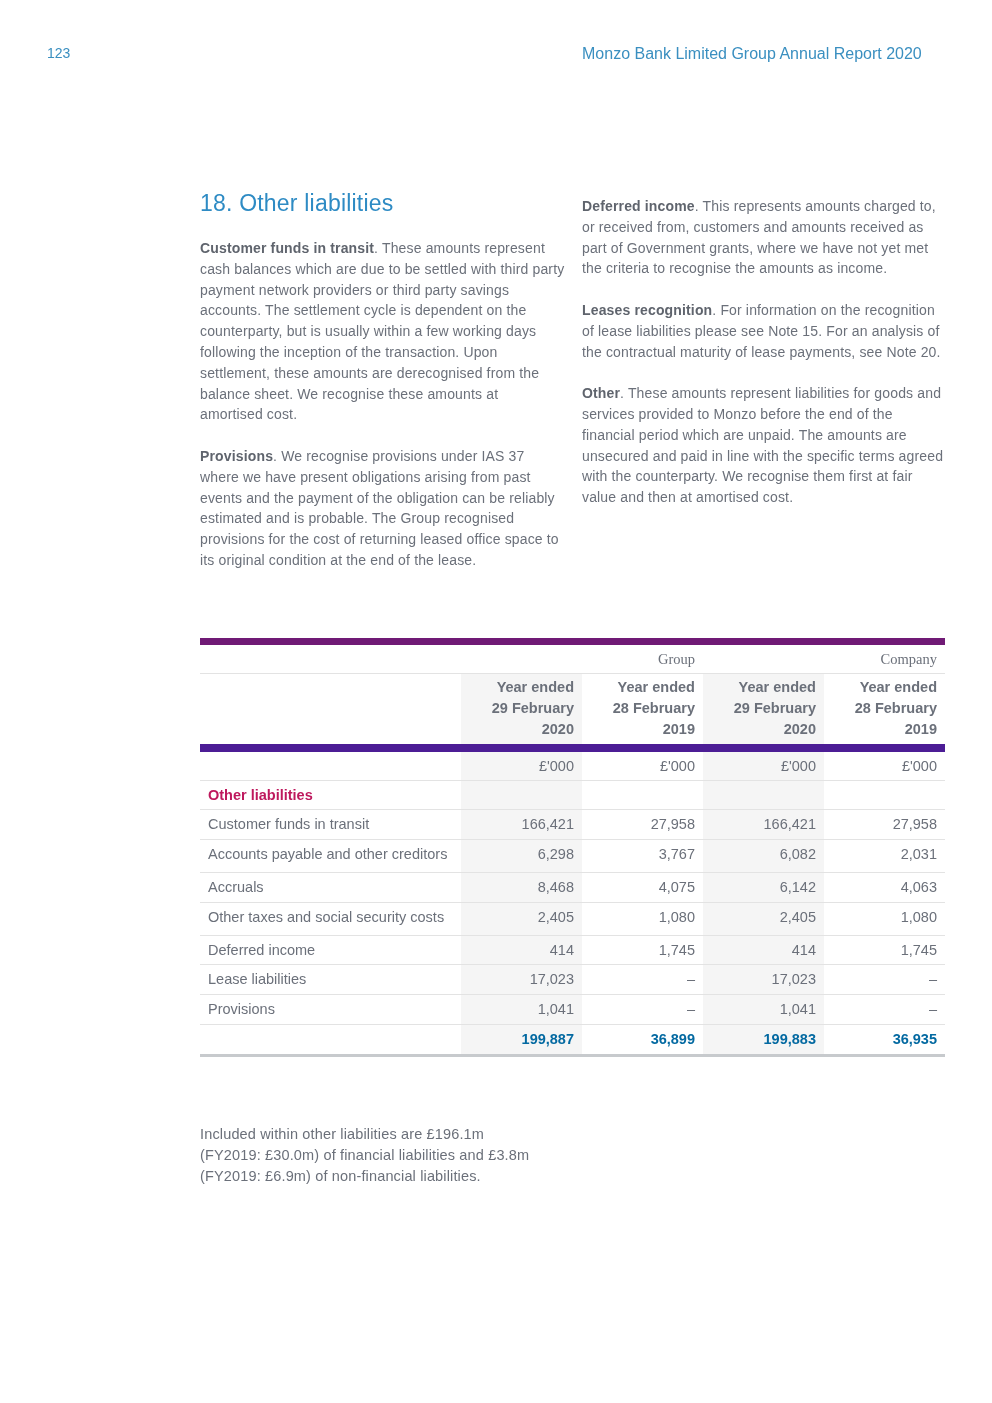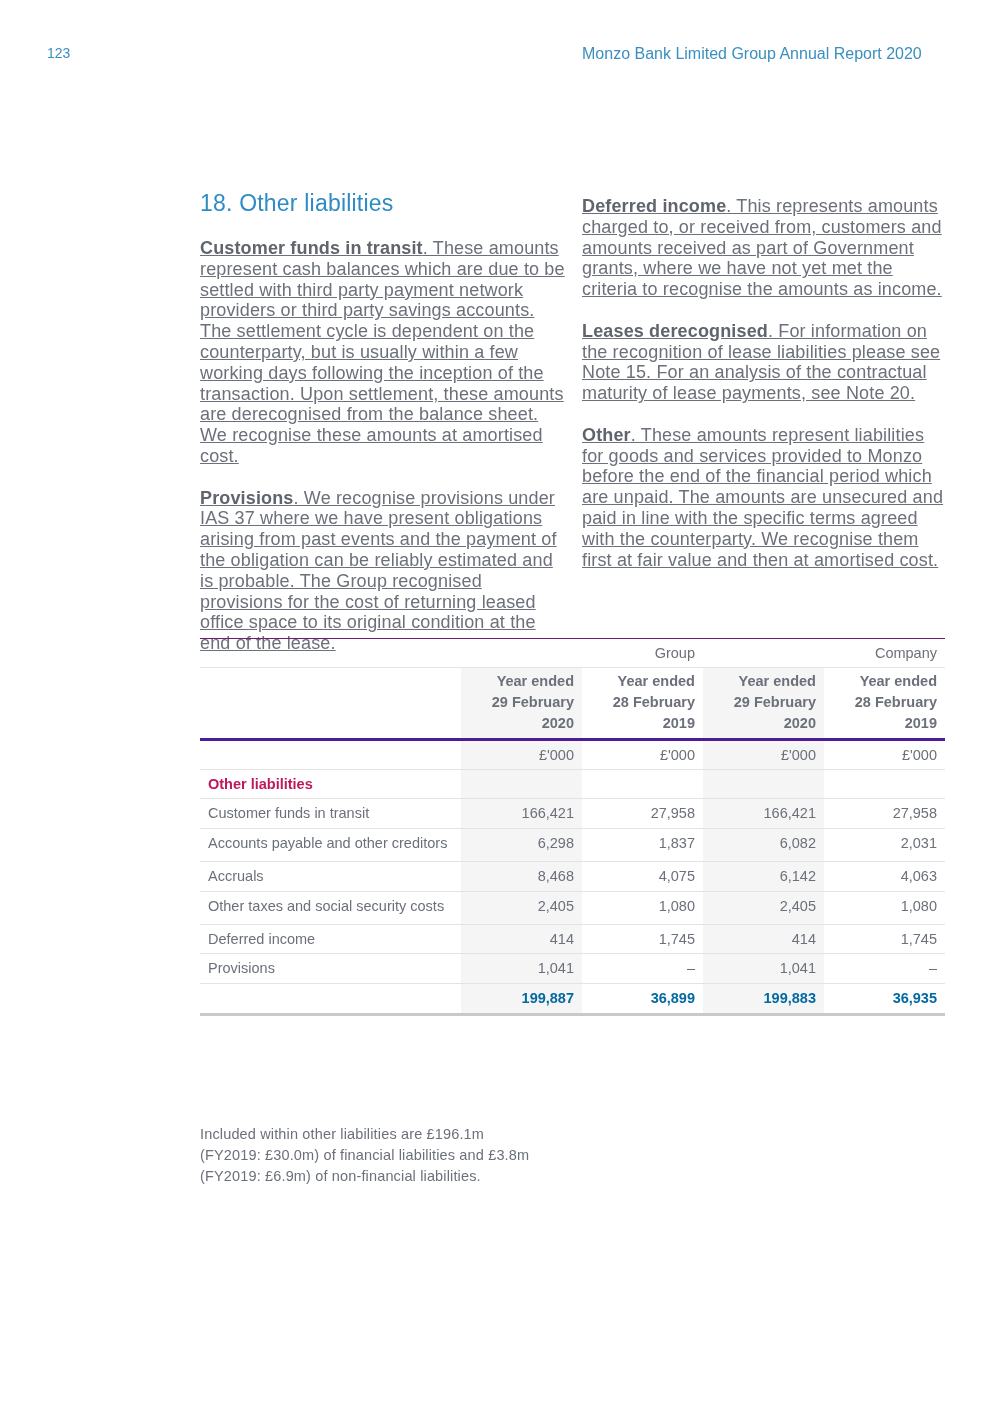--- a/index.html
+++ b/index.html
@@ -1,30 +1,30 @@
 <!DOCTYPE html>
 <html><head>
 <meta charset="utf-8">
 <style>
   html, body { margin: 0; padding: 0; background: #ffffff; }
   body { width: 992px; height: 1403px; position: relative; font-family: "Liberation Sans", sans-serif; color: #6b707a; }
   .header-left { position: absolute; left: 47px; top: 45px; font-size: 14px; color: #3a8fc0; }
   .header-right { position: absolute; left: 582px; top: 45px; font-size: 16px; color: #3a8fc0; }
   .title { position: absolute; left: 200px; top: 190px; font-size: 23px; color: #2e8bc4; font-weight: normal; margin: 0; letter-spacing: 0.2px; }
-  .col { position: absolute; font-size: 18px; line-height: 20.8px; color: #6b707a; letter-spacing: 0.15px; text-decoration: underline; }
+  .col { position: absolute; font-size: 14px; line-height: 20.8px; color: #6b707a; letter-spacing: 0.15px; }
   .col-left { left: 200px; top: 238px; width: 365px; }
   .col-right { left: 582px; top: 196px; width: 365px; }
   .col p { margin: 0 0 20.8px 0; }
   .col b { color: #5f646d; font-weight: bold; }
   table { position: absolute; left: 200px; top: 638px; width: 745px; border-collapse: collapse; font-size: 14.5px; color: #6b707a; }
   td, th { padding: 0 8px; font-weight: normal; vertical-align: top; }
   .num { text-align: right; }
   .shade { background: #f5f5f5; }
-  tr.group-row td { border-top: 1px solid #701a75; border-bottom: 1px solid #e3e3e3; height: 28px; line-height: 28px; }
-  tr.head-row th { font-weight: bold; color: #6b707a; line-height: 20.8px; padding-top: 3px; padding-bottom: 5px; border-bottom: 3px solid #4c1d95; }
+  tr.group-row td { border-top: 7px solid #701a75; border-bottom: 1px solid #e3e3e3; height: 28px; line-height: 28px; font-family: Liberation Serif, serif; }
+  tr.head-row th { font-weight: bold; color: #6b707a; line-height: 20.8px; padding-top: 3px; padding-bottom: 5px; border-bottom: 8px solid #4c1d95; }
   tr.unit-row td { height: 28px; line-height: 28px; border-bottom: 1px solid #e3e3e3; }
   tr.section-row td { height: 28px; line-height: 28px; border-bottom: 1px solid #e3e3e3; font-weight: bold; color: #be185d; }
   tr.data-row td { line-height: 20.8px; padding-top: 4px; padding-bottom: 4px; border-bottom: 1px solid #e3e3e3; }
   tr.data-row.tall td { padding-bottom: 7px; }
   tr.total-row td { line-height: 20.8px; padding-top: 4px; padding-bottom: 4px; font-weight: bold; color: #0369a1; border-bottom: 3px solid #c7cacd; text-align: right; }
   .footnote { position: absolute; left: 200px; top: 1124px; width: 330px; font-size: 14.5px; line-height: 20.8px; color: #6b707a; letter-spacing: 0.15px; }
   .c0 { width: 233px; }
   .c1, .c2, .c3, .c4 { width: 108px; }
 </style>
 </head>
@@ -35,21 +35,21 @@
 
 <h1 class="title">18. Other liabilities</h1>
 
 <div class="col col-left">
   <p><b>Customer funds in transit</b><span>. These amounts represent cash balances which are due to be settled with third party payment network providers or third party savings accounts. The settlement cycle is dependent on the counterparty, but is usually within a few working days following the inception of the transaction. Upon settlement, these amounts are derecognised from the balance sheet. We recognise these amounts at amortised cost.</span></p>
   <p><b>Provisions</b><span>. We recognise provisions under IAS 37 where we have present obligations arising from past events and the payment of the obligation can be reliably estimated and is probable. The Group recognised provisions for the cost of returning leased office space to its original condition at the end of the lease.</span></p>
 </div>
 
 <div class="col col-right">
   <p><b>Deferred income</b><span>. This represents amounts charged to, or received from, customers and amounts received as part of Government grants, where we have not yet met the criteria to recognise the amounts as income.</span></p>
-  <p><b>Leases derecognised</b><span>. For information on the recognition of lease liabilities please see Note 15. For an analysis of the contractual maturity of lease payments, see Note 20.</span></p>
+  <p><b>Leases recognition</b><span>. For information on the recognition of lease liabilities please see Note 15. For an analysis of the contractual maturity of lease payments, see Note 20.</span></p>
   <p><b>Other</b><span>. These amounts represent liabilities for goods and services provided to Monzo before the end of the financial period which are unpaid. The amounts are unsecured and paid in line with the specific terms agreed with the counterparty. We recognise them first at fair value and then at amortised cost.</span></p>
 </div>
 
 <table>
   <colgroup>
       <col class="c0">
       <col class="c1">
       <col class="c2">
       <col class="c3">
       <col class="c4">
@@ -86,21 +86,21 @@
       <tr class="data-row">
         <td>Customer funds in transit</td>
         <td class="num shade">166,421</td>
         <td class="num">27,958</td>
         <td class="num shade">166,421</td>
         <td class="num">27,958</td>
       </tr>
       <tr class="data-row tall">
         <td style="width: 170px; max-width: 170px; white-space: normal;">Accounts payable and other creditors</td>
         <td class="num shade">6,298</td>
-        <td class="num">1,837</td>
+        <td class="num">3,767</td>
         <td class="num shade">6,082</td>
         <td class="num">2,031</td>
       </tr>
       <tr class="data-row">
         <td>Accruals</td>
         <td class="num shade">8,468</td>
         <td class="num">4,075</td>
         <td class="num shade">6,142</td>
         <td class="num">4,063</td>
       </tr>
@@ -112,20 +112,27 @@
         <td class="num">1,080</td>
       </tr>
       <tr class="data-row">
         <td>Deferred income</td>
         <td class="num shade">414</td>
         <td class="num">1,745</td>
         <td class="num shade">414</td>
         <td class="num">1,745</td>
       </tr>
       <tr class="data-row">
+        <td>Lease liabilities</td>
+        <td class="num shade">17,023</td>
+        <td class="num">–</td>
+        <td class="num shade">17,023</td>
+        <td class="num">–</td>
+      </tr>
+      <tr class="data-row">
         <td>Provisions</td>
         <td class="num shade">1,041</td>
         <td class="num">–</td>
         <td class="num shade">1,041</td>
         <td class="num">–</td>
       </tr>
     </tbody>
   <tbody>
       <tr class="total-row">
     <td></td>

